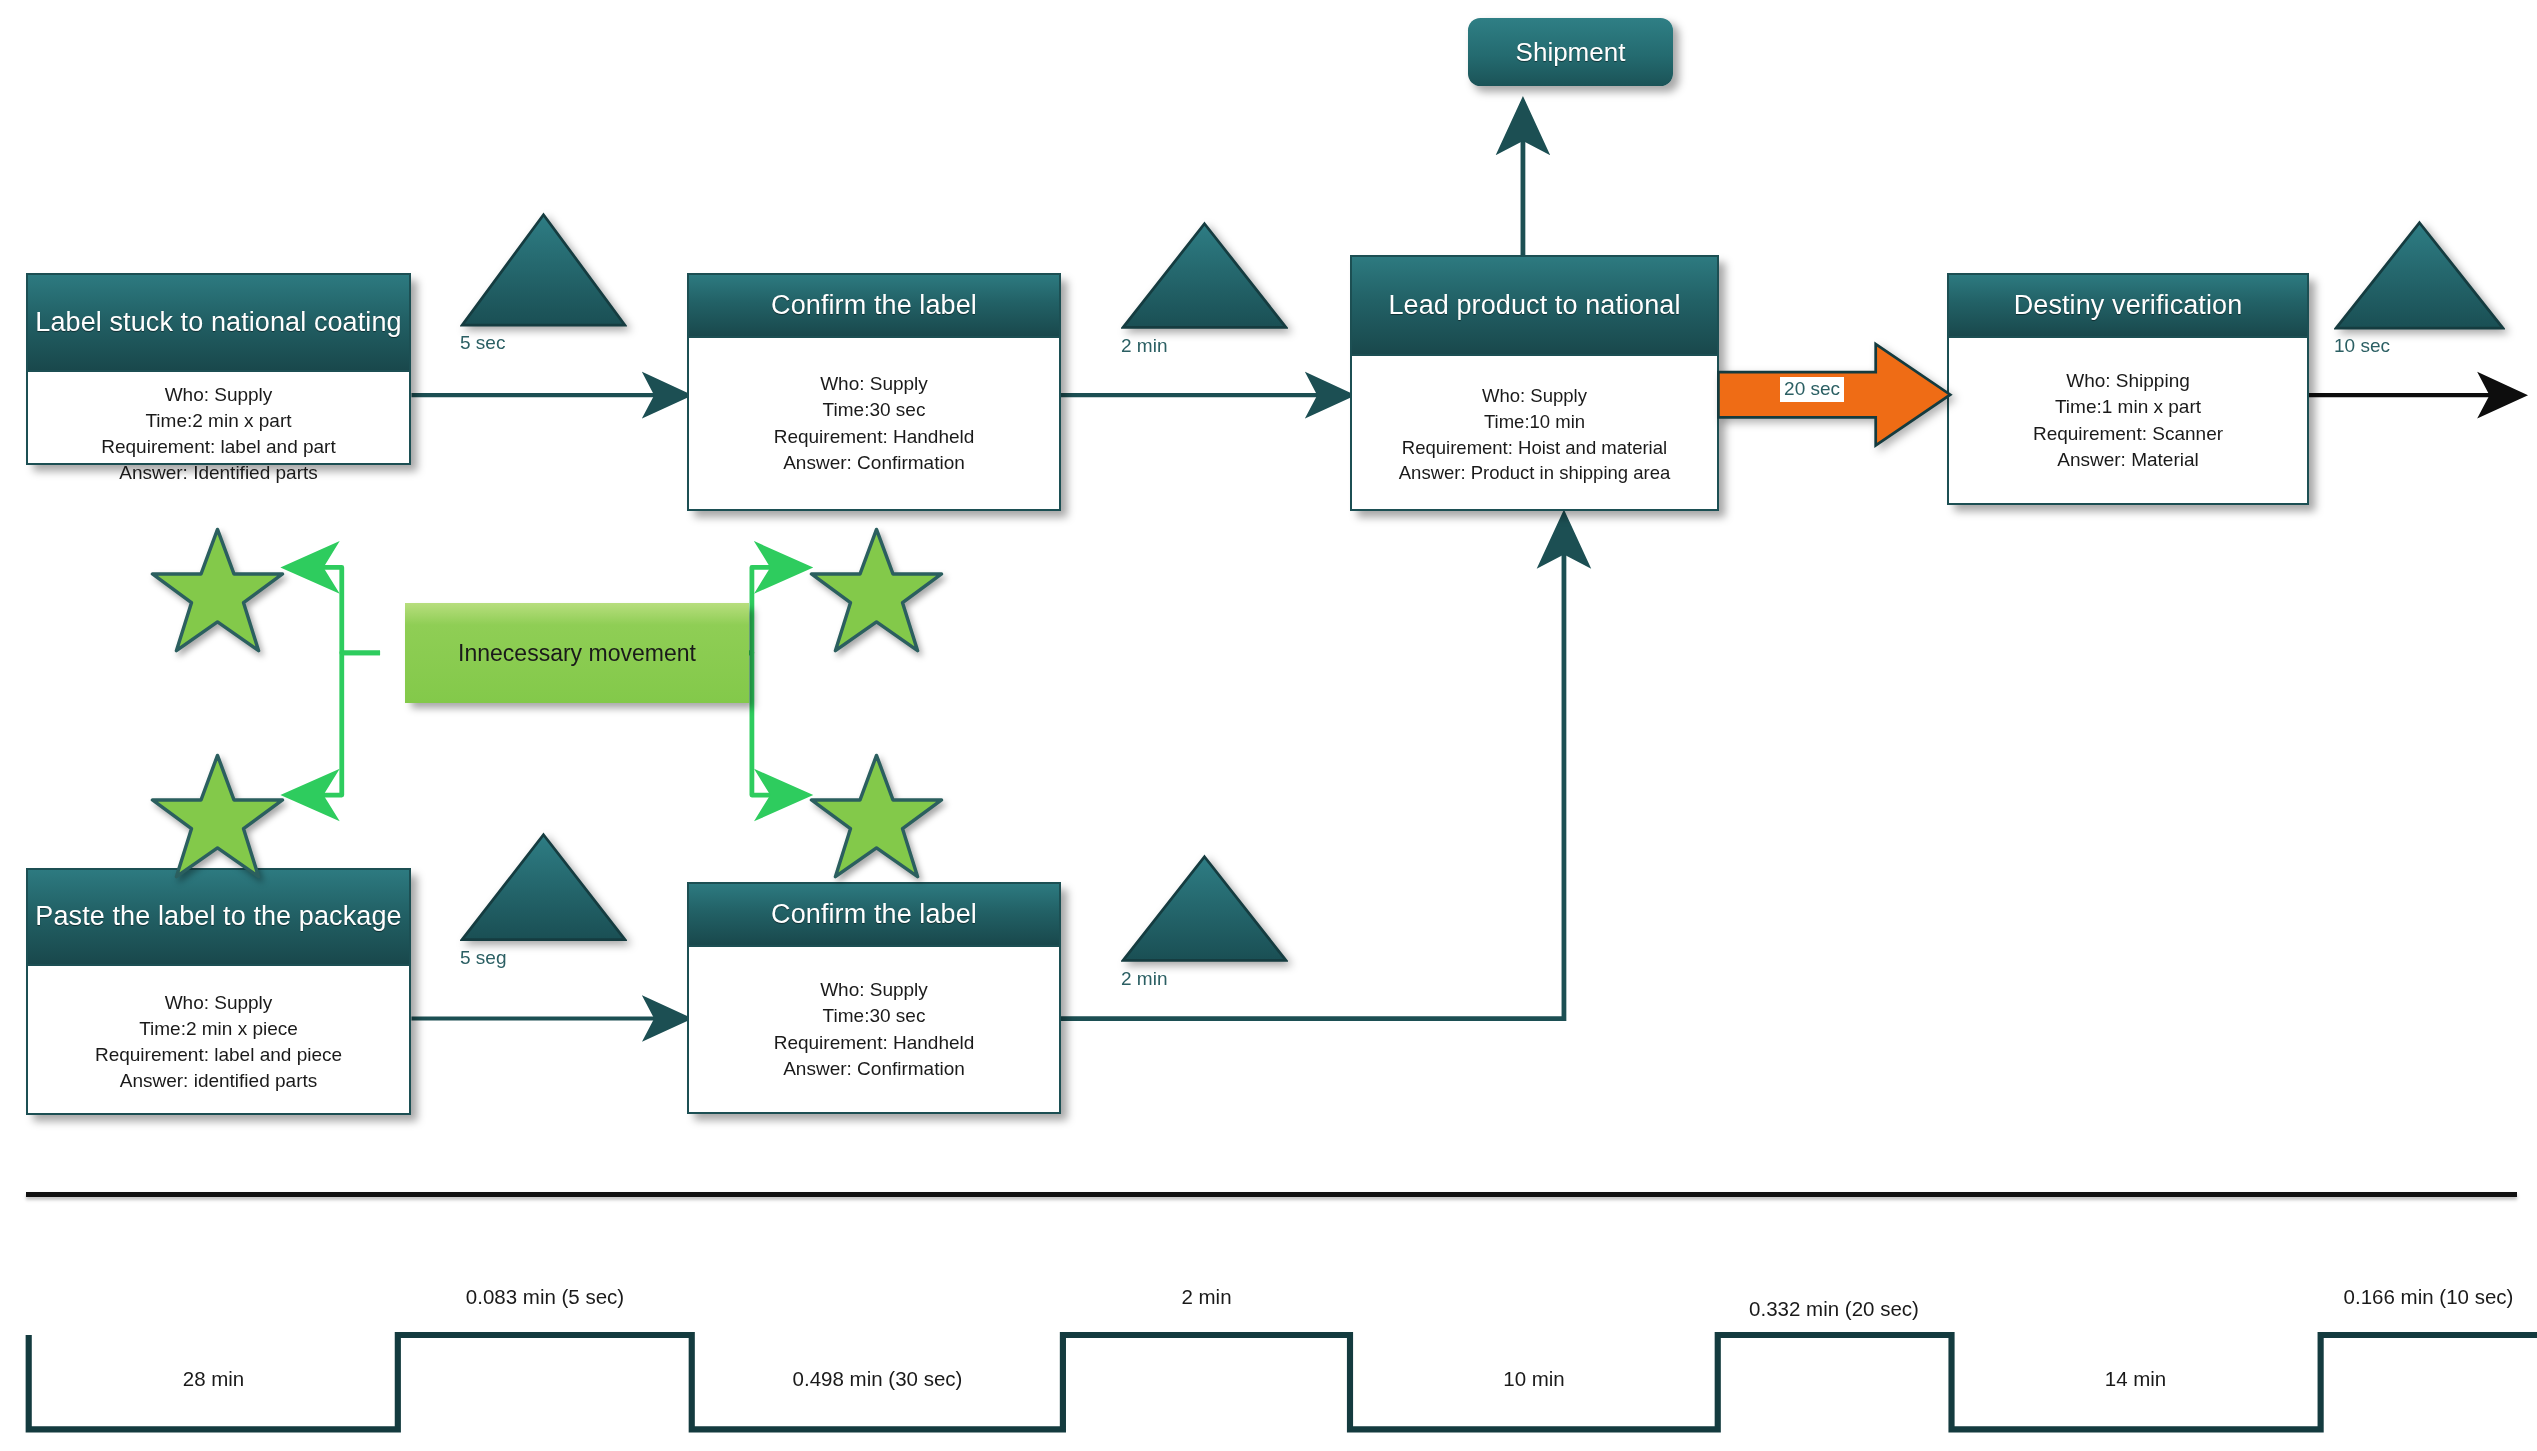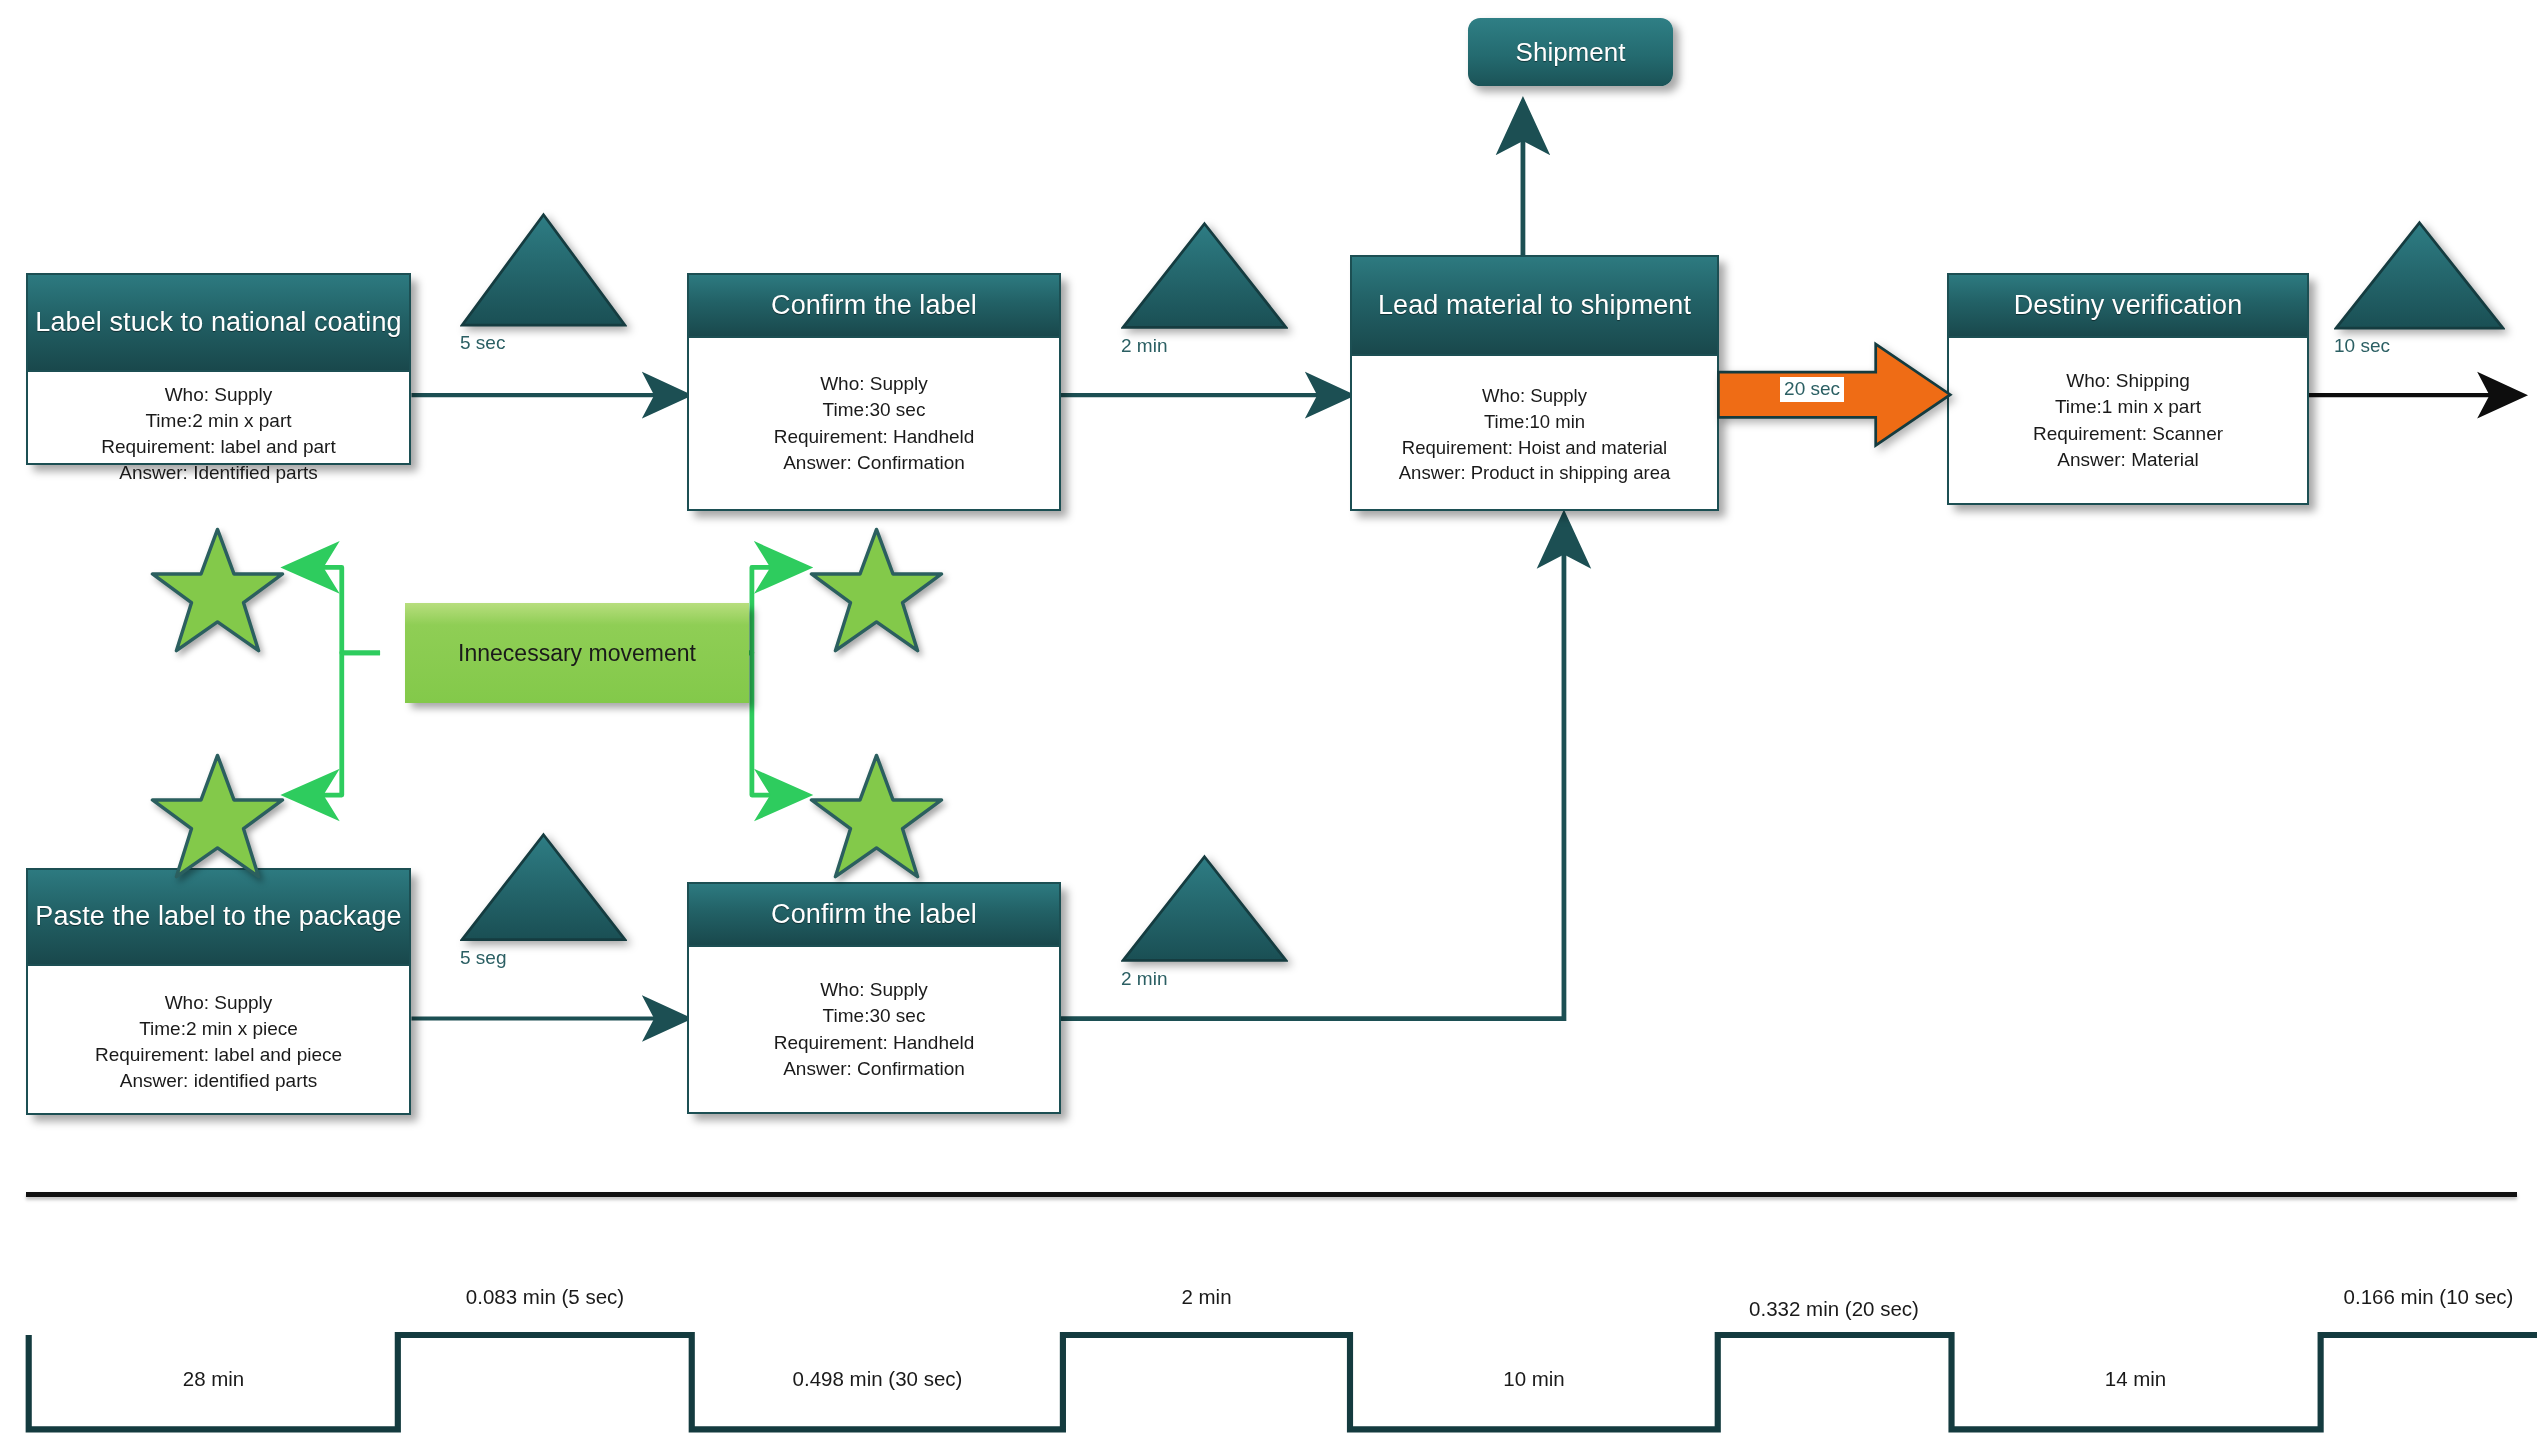--- a/index.html
+++ b/index.html
@@ -229,21 +229,21 @@
     <div class="proc-body" style="height:171px;">
       <div>Who: Supply</div>
       <div>Time:30 sec</div>
       <div>Requirement: Handheld</div>
       <div>Answer: Confirmation</div>
     </div>
   </div>
 
   <div class="proc" style="left:1350px; top:255px; width:369px; height:256px;">
     <div class="proc-head" style="height:99px;">
-      <span>Lead material to shipment</span>
+      <span>Lead product to national</span>
     </div>
     <div class="proc-body" style="height:157px; font-size:18.5px;">
       <div>Who: Supply</div>
       <div>Time:10 min</div>
       <div>Requirement: Hoist and material</div>
       <div>Answer: Product in shipping area</div>
     </div>
   </div>
 
   <div class="proc" style="left:1947px; top:273px; width:362px; height:232px;">

